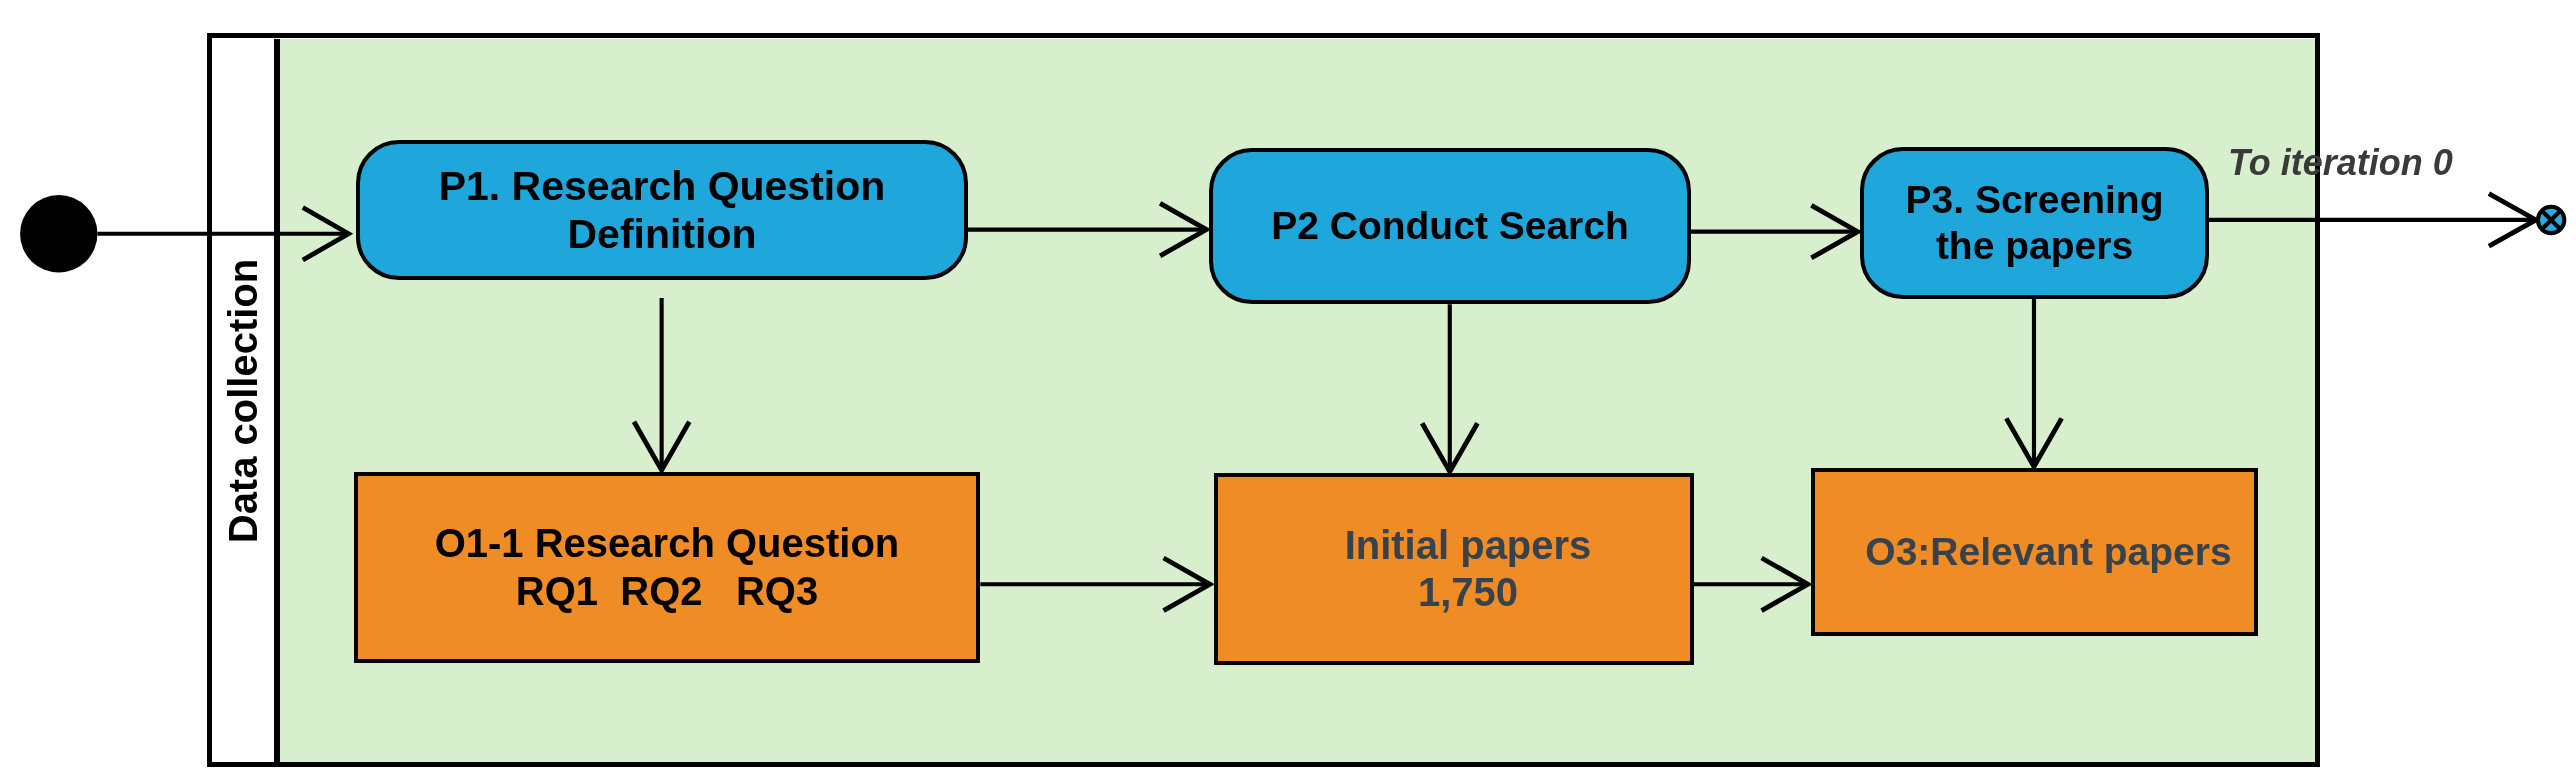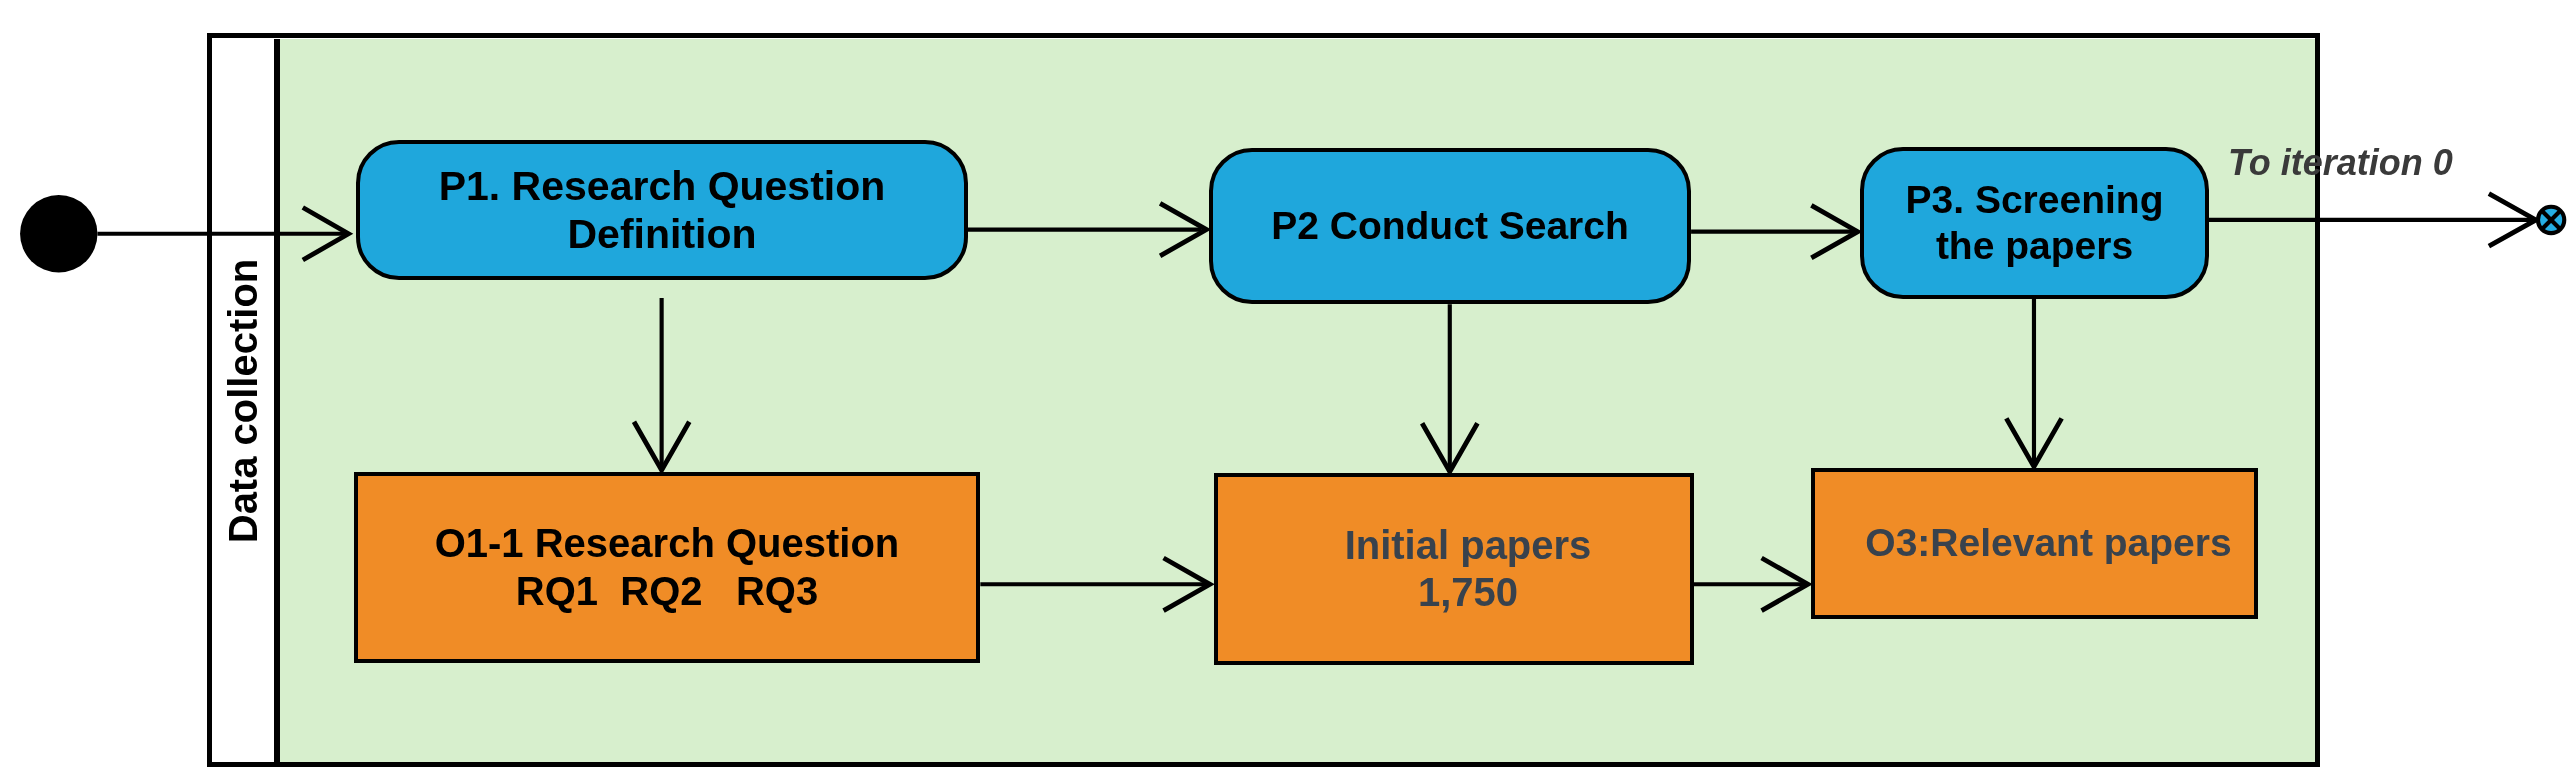--- a/index.html
+++ b/index.html
@@ -61,21 +61,21 @@
     color:#000;
     font-size:40px;
     text-align:right;
   }
   .object.slate{ color:var(--object-text);padding-left:28px; }
   #node-p1{left:356px;top:140px;width:612px;height:140px;}
   #node-p2{left:1209px;top:148px;width:482px;height:156px;font-size:39px;}
   #node-p3{left:1860px;top:147px;width:349px;height:152px;font-size:39px;align-items:center;}
   #node-o1{left:354px;top:472px;width:626px;height:191px;}
   #node-init{left:1214px;top:473px;width:480px;height:192px;}
-  #node-o3{left:1811px;top:468px;width:447px;height:151px;font-size:39px;}
+  #node-o3{left:1811px;top:468px;width:447px;height:168px;font-size:39px;}
   .pre{white-space:pre;}
   .annotation{
     position:absolute;left:2228px;top:142px;
     font-size:36px;font-weight:bold;color:var(--annotation-text);
     white-space:nowrap;z-index:5;font-style:italic;
   }
   svg.wires{position:absolute;left:0;top:0;z-index:2;}
   .node{z-index:3;}
   .lane-label{z-index:4;}
 </style>

